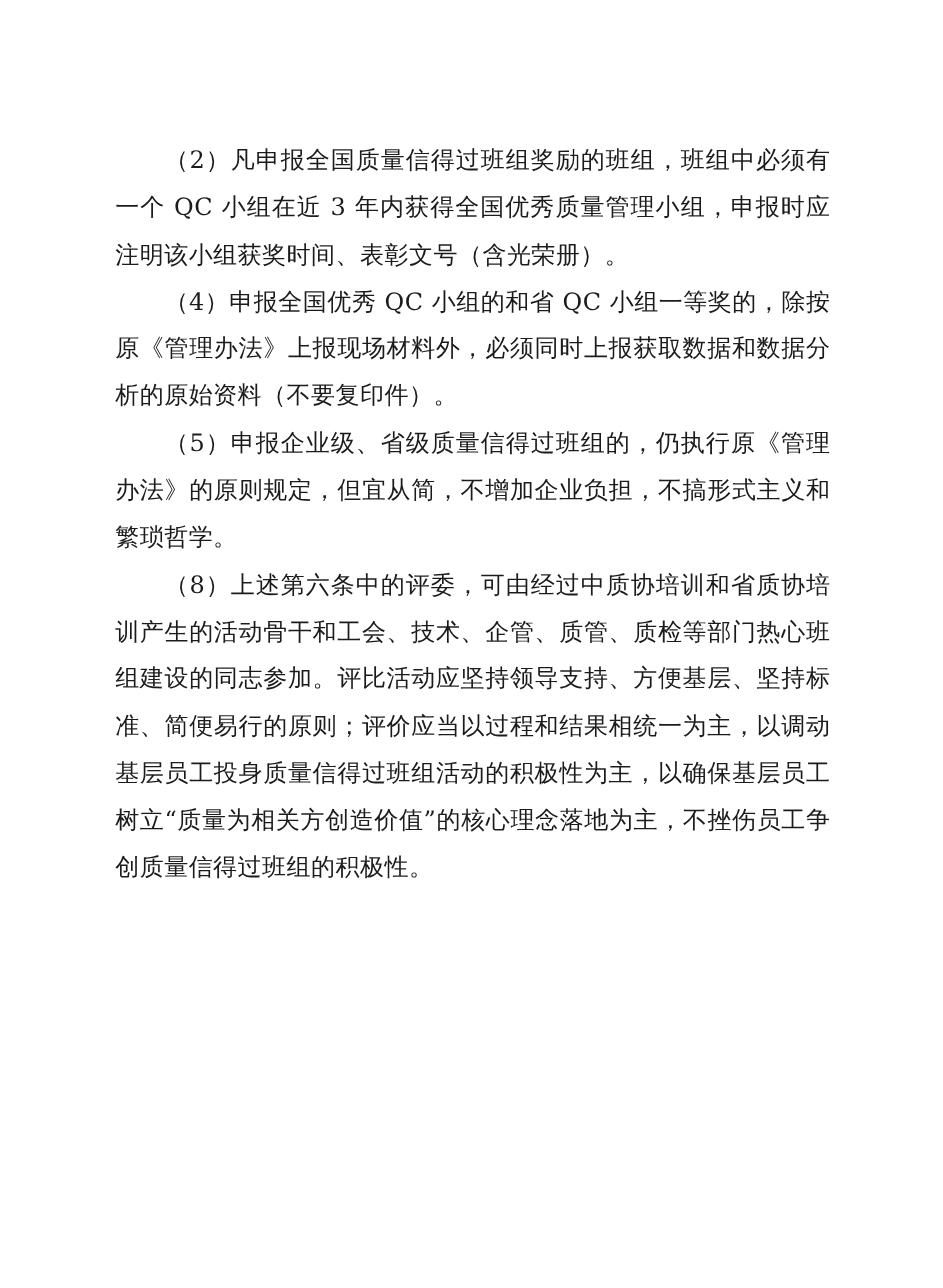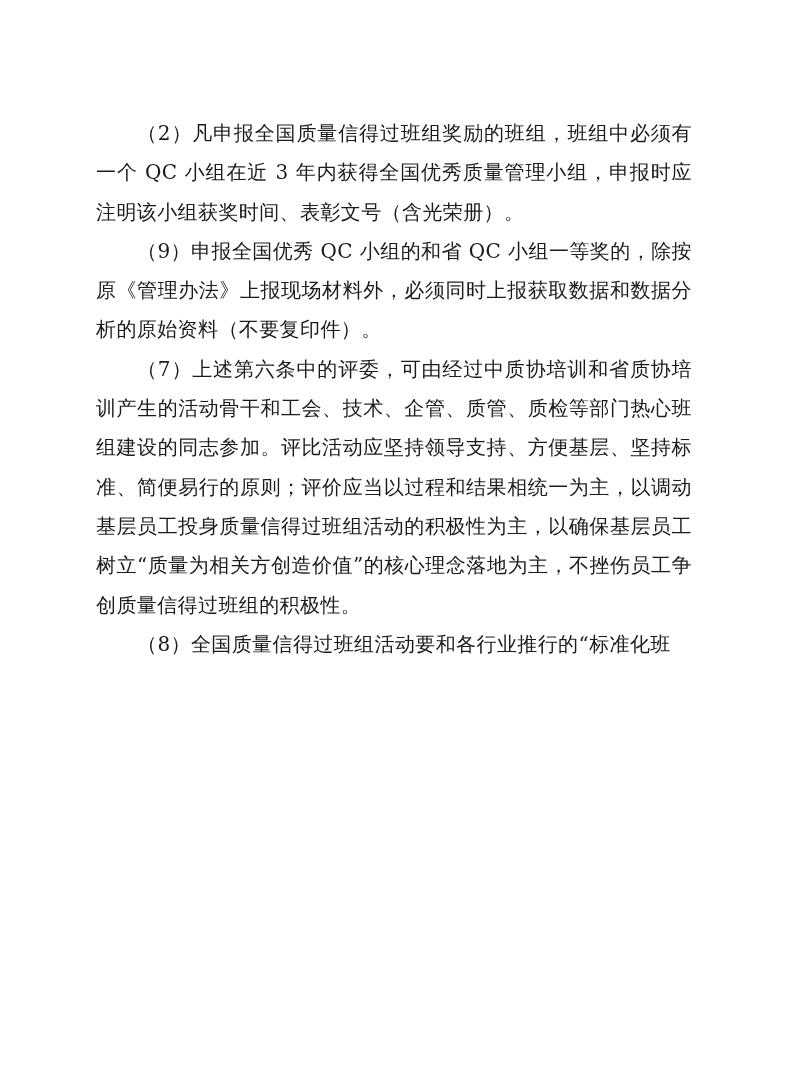--- a/index.html
+++ b/index.html
@@ -57,21 +57,21 @@
     padding: 0 9px;
     font-size: 18px;
   }
 </style>
 </head>
 <body>
 
 <div class="page">
   <div class="content">
     <p class="para">（2）凡申报全国质量信得过班组奖励的班组，班组中必须有一个 QC 小组在近 3 年内获得全国优秀质量管理小组，申报时应注明该小组获奖时间、表彰文号（含光荣册）。</p>
-    <p class="para">（9）申报全国优秀 QC 小组的和省 QC 小组一等奖的，除按原《管理办法》上报现场材料外，必须同时上报获取数据和数据分析的原始资料（不要复印件）。</p>
-    <p class="para">（7）上述第六条中的评委，可由经过中质协培训和省质协培训产生的活动骨干和工会、技术、企管、质管、质检等部门热心班组建设的同志参加。评比活动应坚持领导支持、方便基层、坚持标准、简便易行的原则；评价应当以过程和结果相统一为主，以调动基层员工投身质量信得过班组活动的积极性为主，以确保基层员工树立“质量为相关方创造价值”的核心理念落地为主，不挫伤员工争创质量信得过班组的积极性。</p>
-    <p class="para">（8）全国质量信得过班组活动要和各行业推行的“标准化班</p>
+    <p class="para">（4）申报全国优秀 QC 小组的和省 QC 小组一等奖的，除按原《管理办法》上报现场材料外，必须同时上报获取数据和数据分析的原始资料（不要复印件）。</p>
+    <p class="para">（5）申报企业级、省级质量信得过班组的，仍执行原《管理办法》的原则规定，但宜从简，不增加企业负担，不搞形式主义和繁琐哲学。</p>
+    <p class="para">（8）上述第六条中的评委，可由经过中质协培训和省质协培训产生的活动骨干和工会、技术、企管、质管、质检等部门热心班组建设的同志参加。评比活动应坚持领导支持、方便基层、坚持标准、简便易行的原则；评价应当以过程和结果相统一为主，以调动基层员工投身质量信得过班组活动的积极性为主，以确保基层员工树立“质量为相关方创造价值”的核心理念落地为主，不挫伤员工争创质量信得过班组的积极性。</p>
   </div>
 
   <div class="footer">
     <span class="dash">—</span><span class="num">7</span><span class="dash">—</span>
   </div>
 </div>
 
 </body></html>

